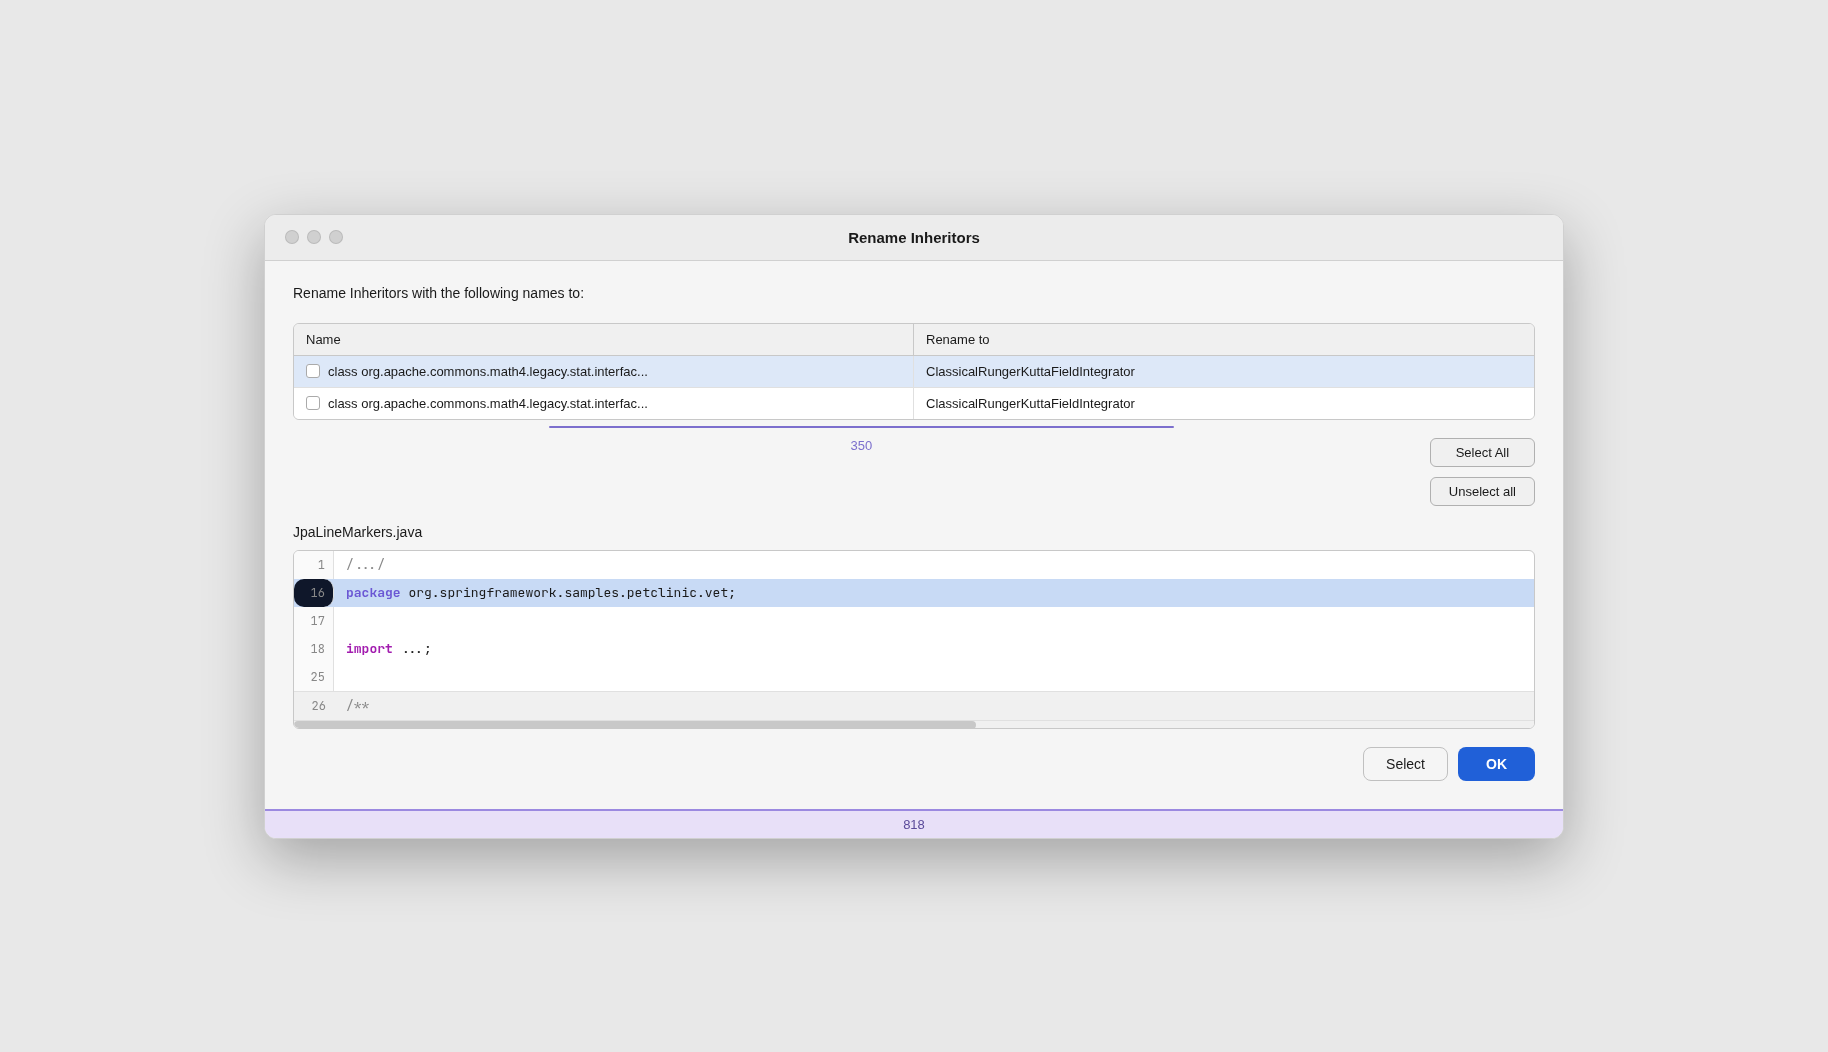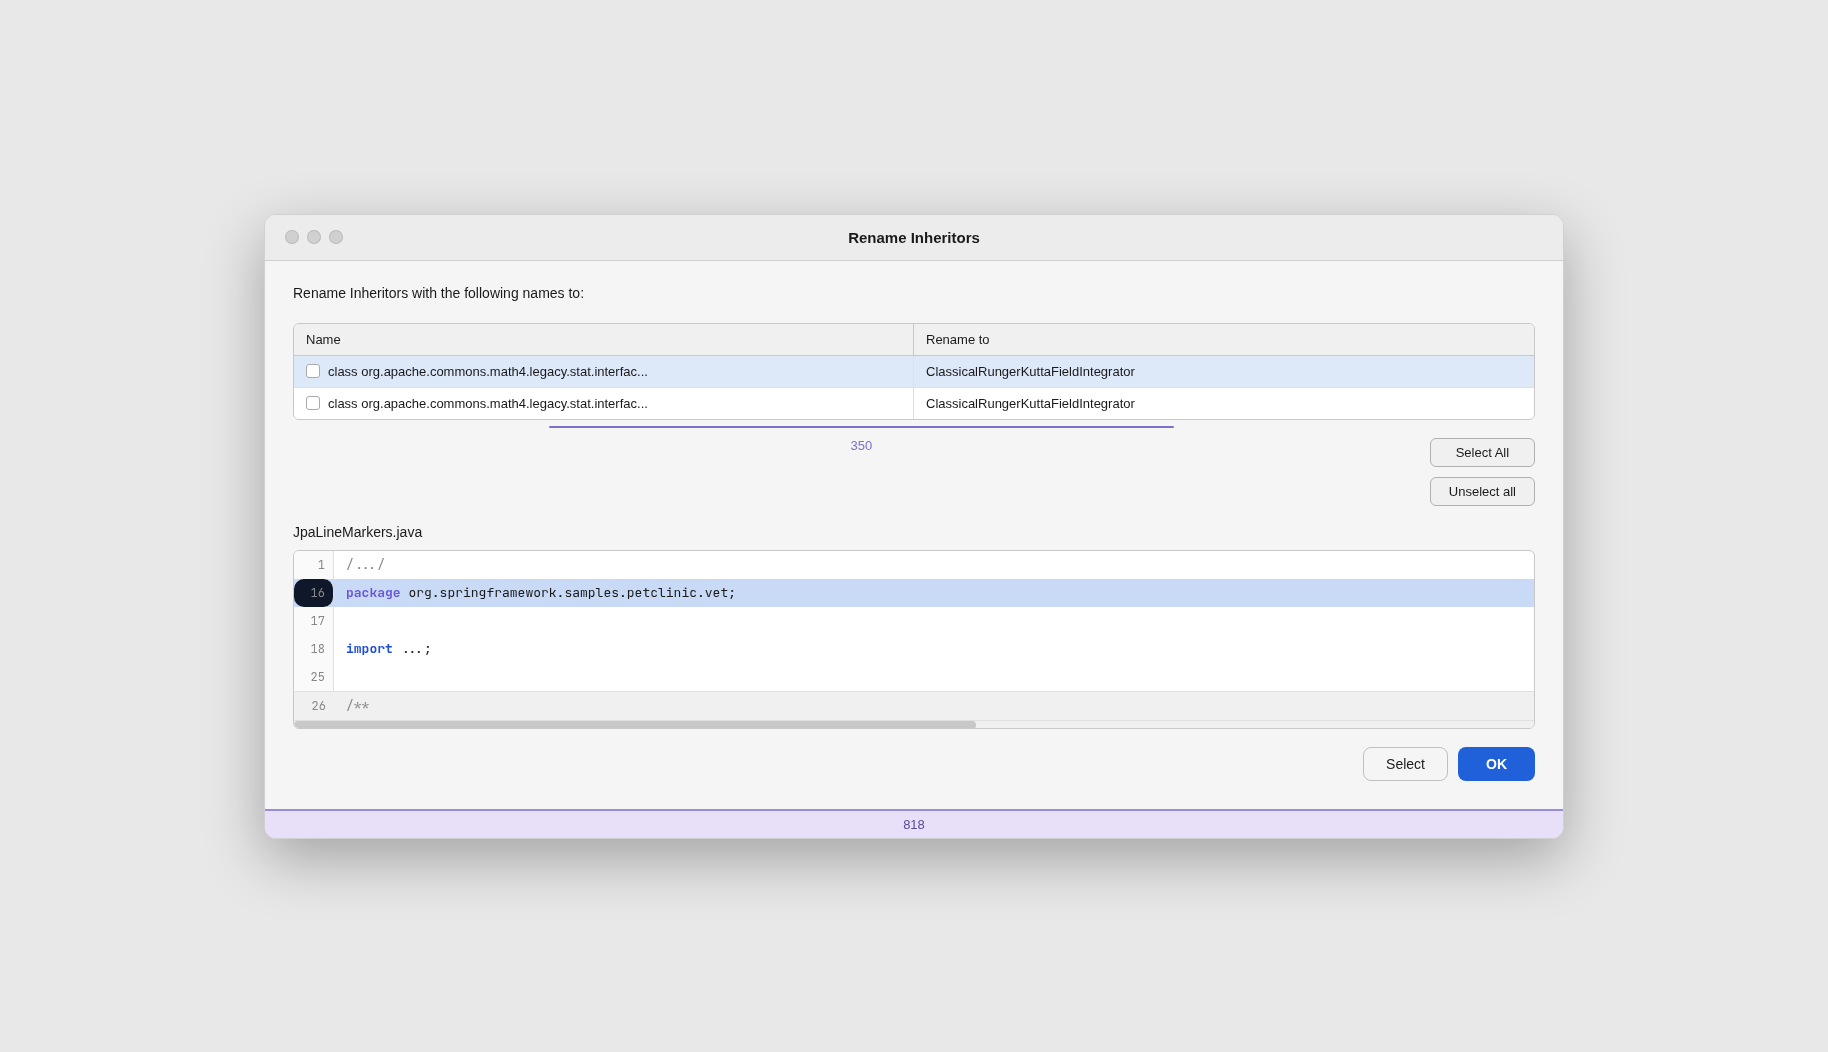--- a/index.html
+++ b/index.html
@@ -217,21 +217,21 @@
 
     .code-content {
       padding: 4px 12px;
       white-space: pre;
       color: #1a1a1a;
       display: flex;
       align-items: center;
     }
 
     .kw-package { color: #6b57d4; font-weight: 600; }
-    .kw-import { color: #1d4ed8; font-weight: 600; }
+    .kw-import { color: #a21caf; font-weight: 600; }
     .kw-comment { color: #888; }
 
     .action-buttons {
       display: flex;
       gap: 10px;
       justify-content: flex-end;
       padding: 18px 0 4px 0;
     }
 
     .btn-cancel {

